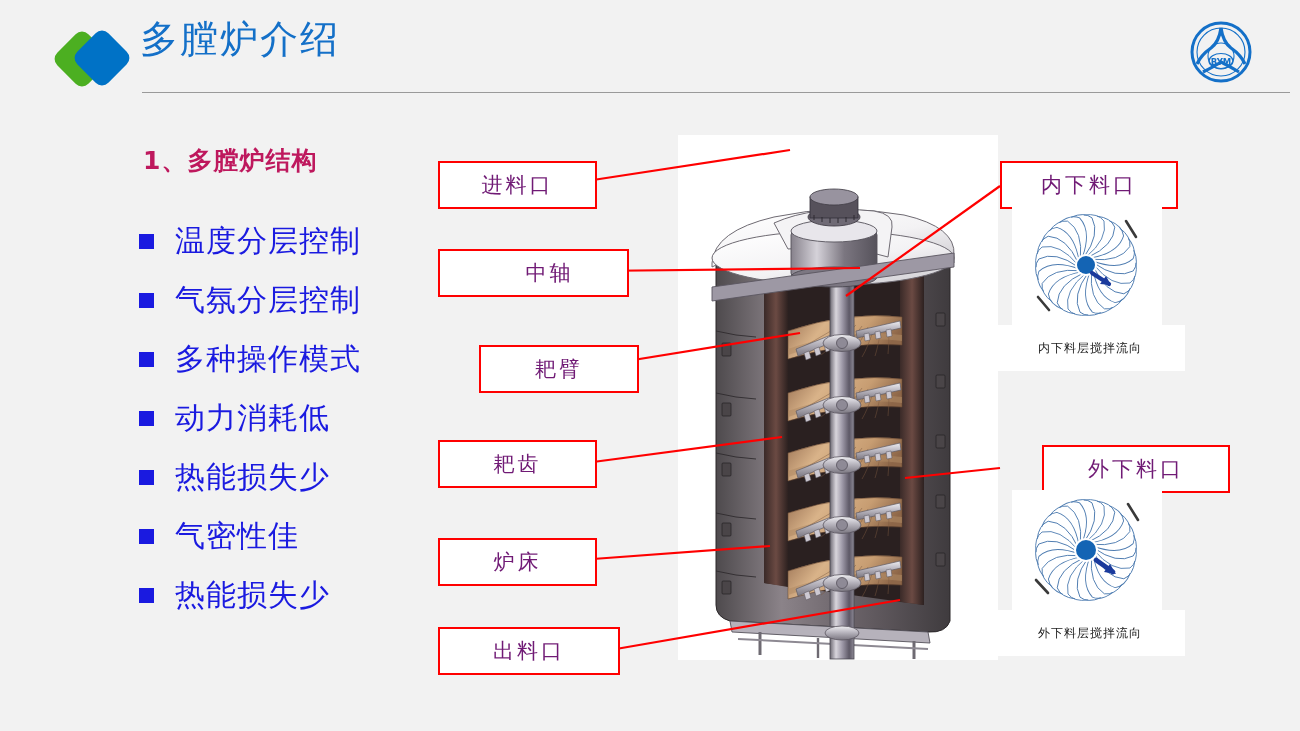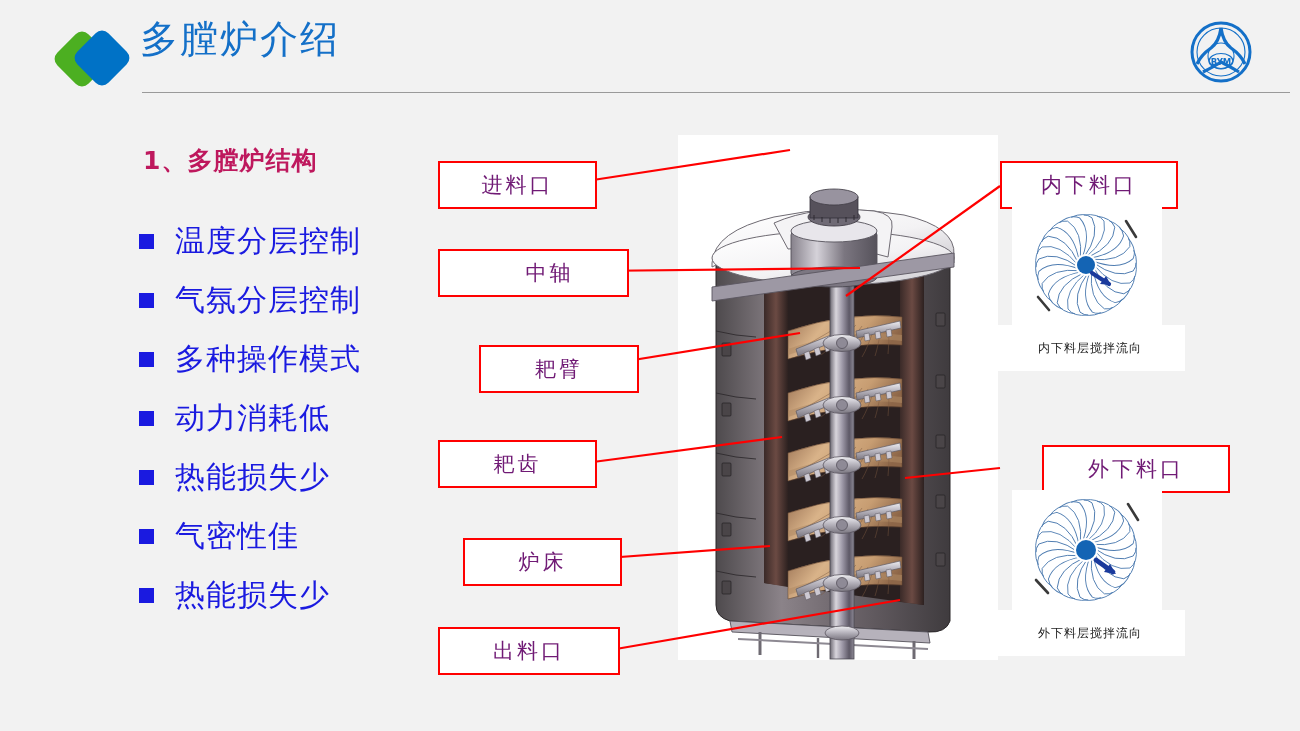--- a/index.html
+++ b/index.html
@@ -403,21 +403,21 @@
   </div>
   <div class="callout" style="left:438px;top:249px;width:155px;height:44px;padding-left:32px;">
     <span>中轴</span>
   </div>
   <div class="callout" style="left:445px;top:345px;width:156px;height:44px;margin-left:34px;">
     <span>耙臂</span>
   </div>
   <div class="callout" style="left:438px;top:440px;width:155px;height:44px;">
     <span>耙齿</span>
   </div>
-  <div class="callout" style="left:438px;top:538px;width:155px;height:44px;margin-left:25px;">
+  <div class="callout" style="left:438px;top:538px;width:155px;height:44px;">
     <span>炉床</span>
   </div>
   <div class="callout" style="left:438px;top:627px;width:178px;height:44px;">
     <span>出料口</span>
   </div>
 
   <div class="callout" style="left:1000px;top:161px;width:174px;height:44px;">
     <span>内下料口</span>
   </div>
   <div class="callout" style="left:1042px;top:445px;width:184px;height:44px;">

